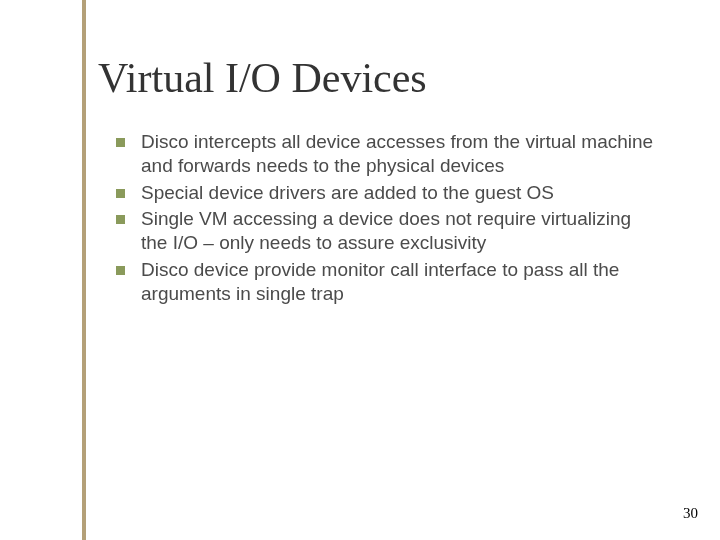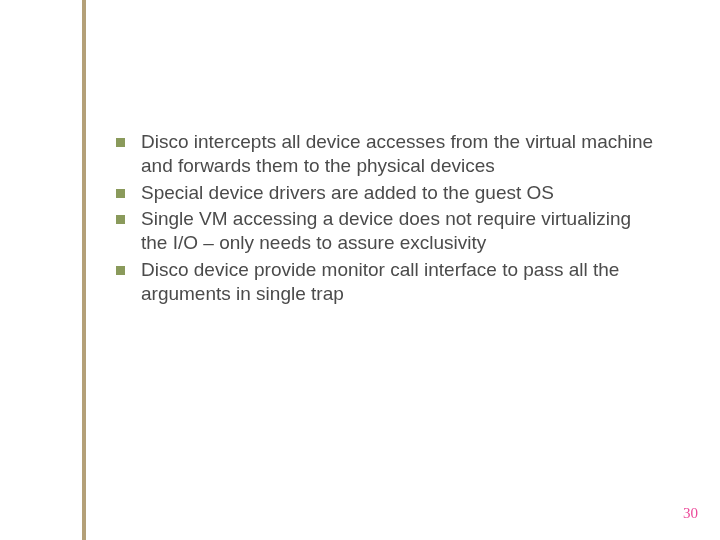--- a/index.html
+++ b/index.html
@@ -58,36 +58,37 @@
   .text {
     font-size: 19px;
     line-height: 1.28;
     color: #4b4b4b;
   }
   .page-number {
     position: absolute;
     right: 22px;
     bottom: 18px;
     font-size: 15px;
-    color: #ec4899;
+    color: #000000;
     font-family: "Times New Roman", Times, serif;
   }
 </style>
 </head>
 <body>
 
 <div class="slide">
 
   <div class="accent-bar"></div>
 
+  <div class="title">Virtual I/O Devices</div>
 
   <div class="body">
     <div class="item">
       <div class="bullet"></div>
-      <div class="text">Disco intercepts all device accesses from the virtual machine and forwards them to the physical devices</div>
+      <div class="text">Disco intercepts all device accesses from the virtual machine and forwards needs to the physical devices</div>
     </div>
     <div class="item">
       <div class="bullet"></div>
       <div class="text">Special device drivers are added to the guest OS</div>
     </div>
     <div class="item">
       <div class="bullet"></div>
       <div class="text">Single VM accessing a device does not require virtualizing the I/O – only needs to assure exclusivity</div>
     </div>
     <div class="item">

